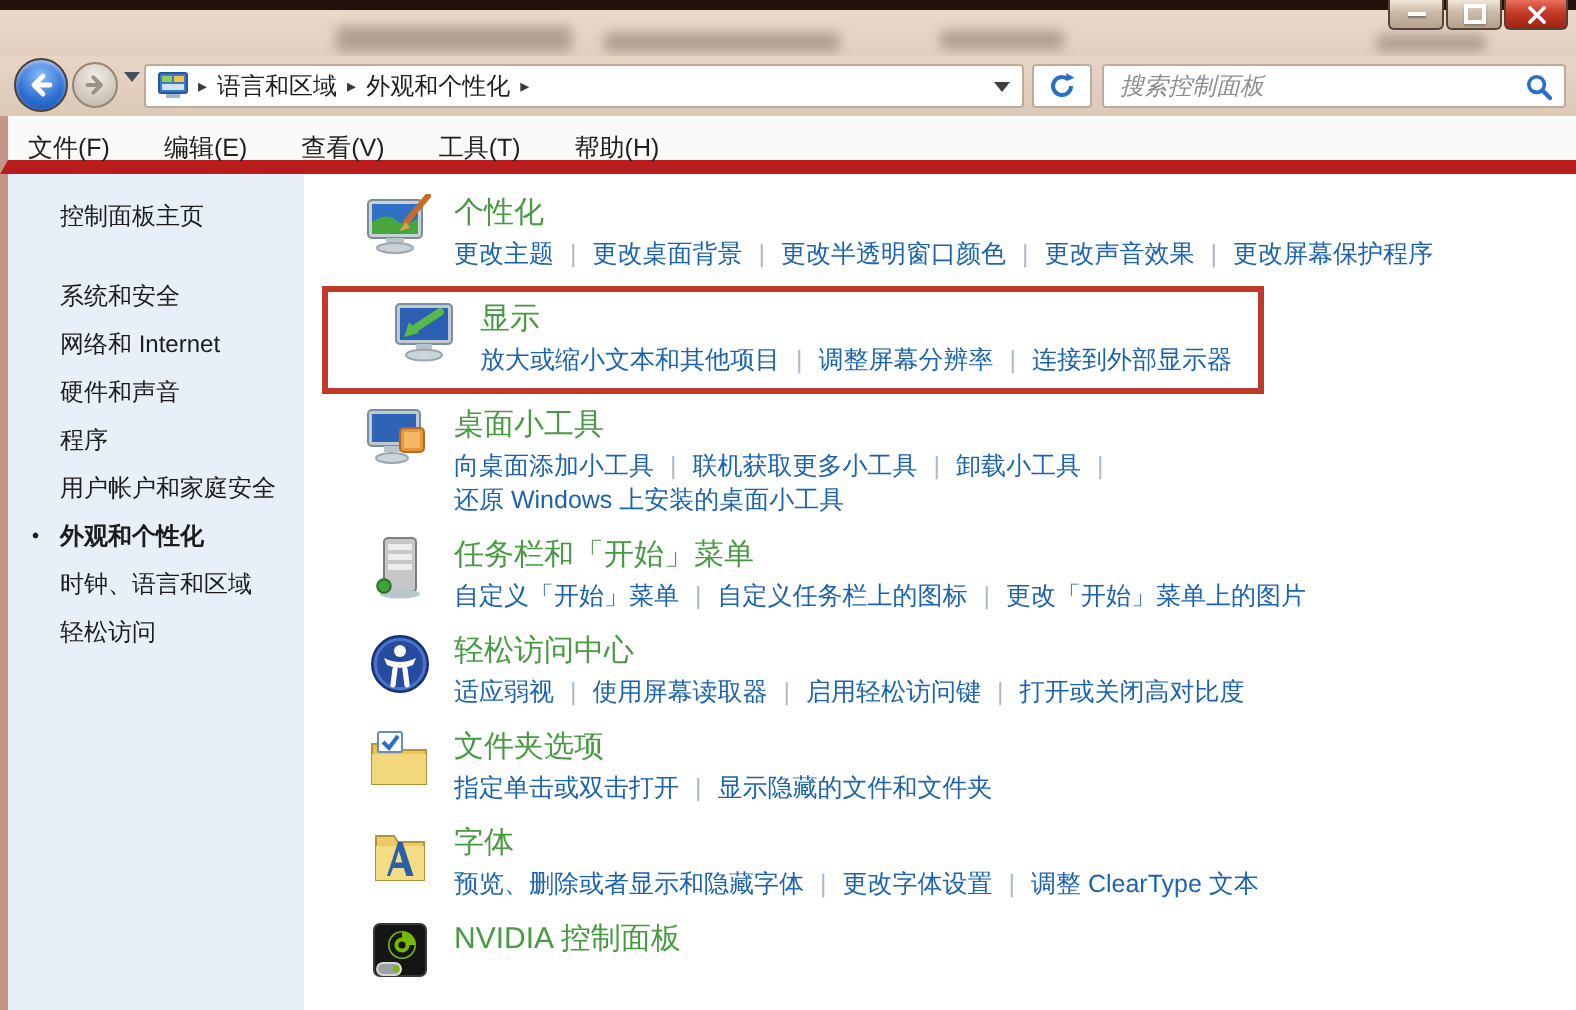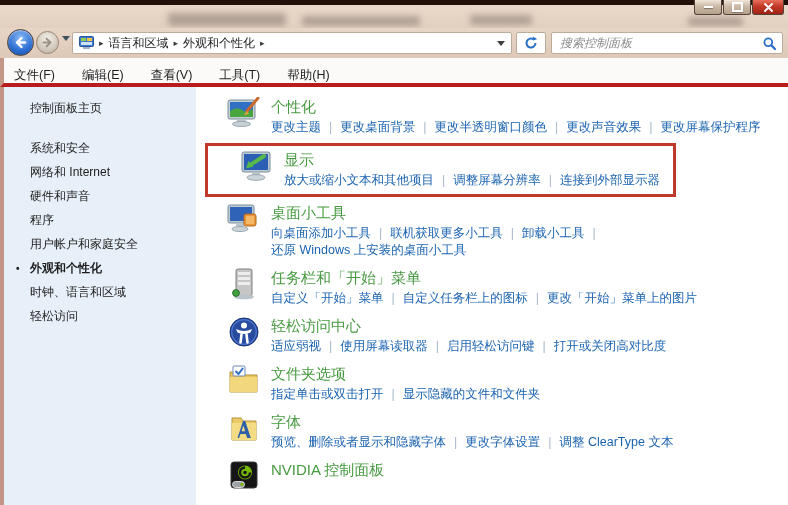--- a/index.html
+++ b/index.html
@@ -45,26 +45,26 @@
     display:flex;align-items:center;justify-content:center;cursor:pointer;}
   .searchbox{position:absolute;left:551px;top:4px;width:232px;height:22px;background:#fff;
     border:1px solid #BDAC9B;border-radius:2px;box-sizing:border-box;
     display:flex;align-items:center;padding:0 6px;gap:32px;}
   .searchbox input{flex:1;border:none;outline:none;background:transparent;
     font-family:inherit;font-size:12px;font-style:italic;color:#333;min-width:0;}
   .searchbox input::placeholder{color:#8C8C8C;font-style:italic;}
   
   .menubar{position:absolute;top:58px;left:0;width:788px;height:29px;background:#FBFAF9;
     border-left:4px solid #C49687;box-sizing:border-box;padding:7px 0 0 10px;
-    border-bottom:4px solid #b91c1c;}
+    border-bottom:7px solid #b91c1c;}
   .menu-item{font-size:12.5px;color:#1E1E1E;margin-right:27px;cursor:pointer;}
   
   .main{position:absolute;top:87px;left:0;width:788px;height:418px;display:flex;}
   .frame-strip{width:4px;background:#C49687;flex:none;}
-  .sidebar{width:192px;background:#E7F0F9;padding:13px 0 0 26px;box-sizing:border-box;
+  .sidebar{width:148px;background:#E7F0F9;padding:13px 0 0 26px;box-sizing:border-box;
     font-size:12px;color:#1C1C1C;flex:none;}
   .sb-home{margin-bottom:24px;cursor:pointer;}
   .sb-item{position:relative;margin-bottom:10px;line-height:14px;cursor:pointer;white-space:nowrap;}
   .sb-item.active{font-weight:bold;}
   .bullet{position:absolute;left:-14px;top:1px;font-size:10px;}
   .content{flex:1;background:#fff;padding:10px 0 0 30px;box-sizing:border-box;overflow:hidden;}
   .section{display:flex;gap:9px;margin-bottom:9px;}
   .section.highlighted{border:3px solid #C0392B;width:max-content;
     margin:-2px 0 6px -21px;padding:4px 13px 5px 31px;}
   .sec-icon{width:36px;height:33px;flex:none;display:flex;justify-content:center;cursor:pointer;}

